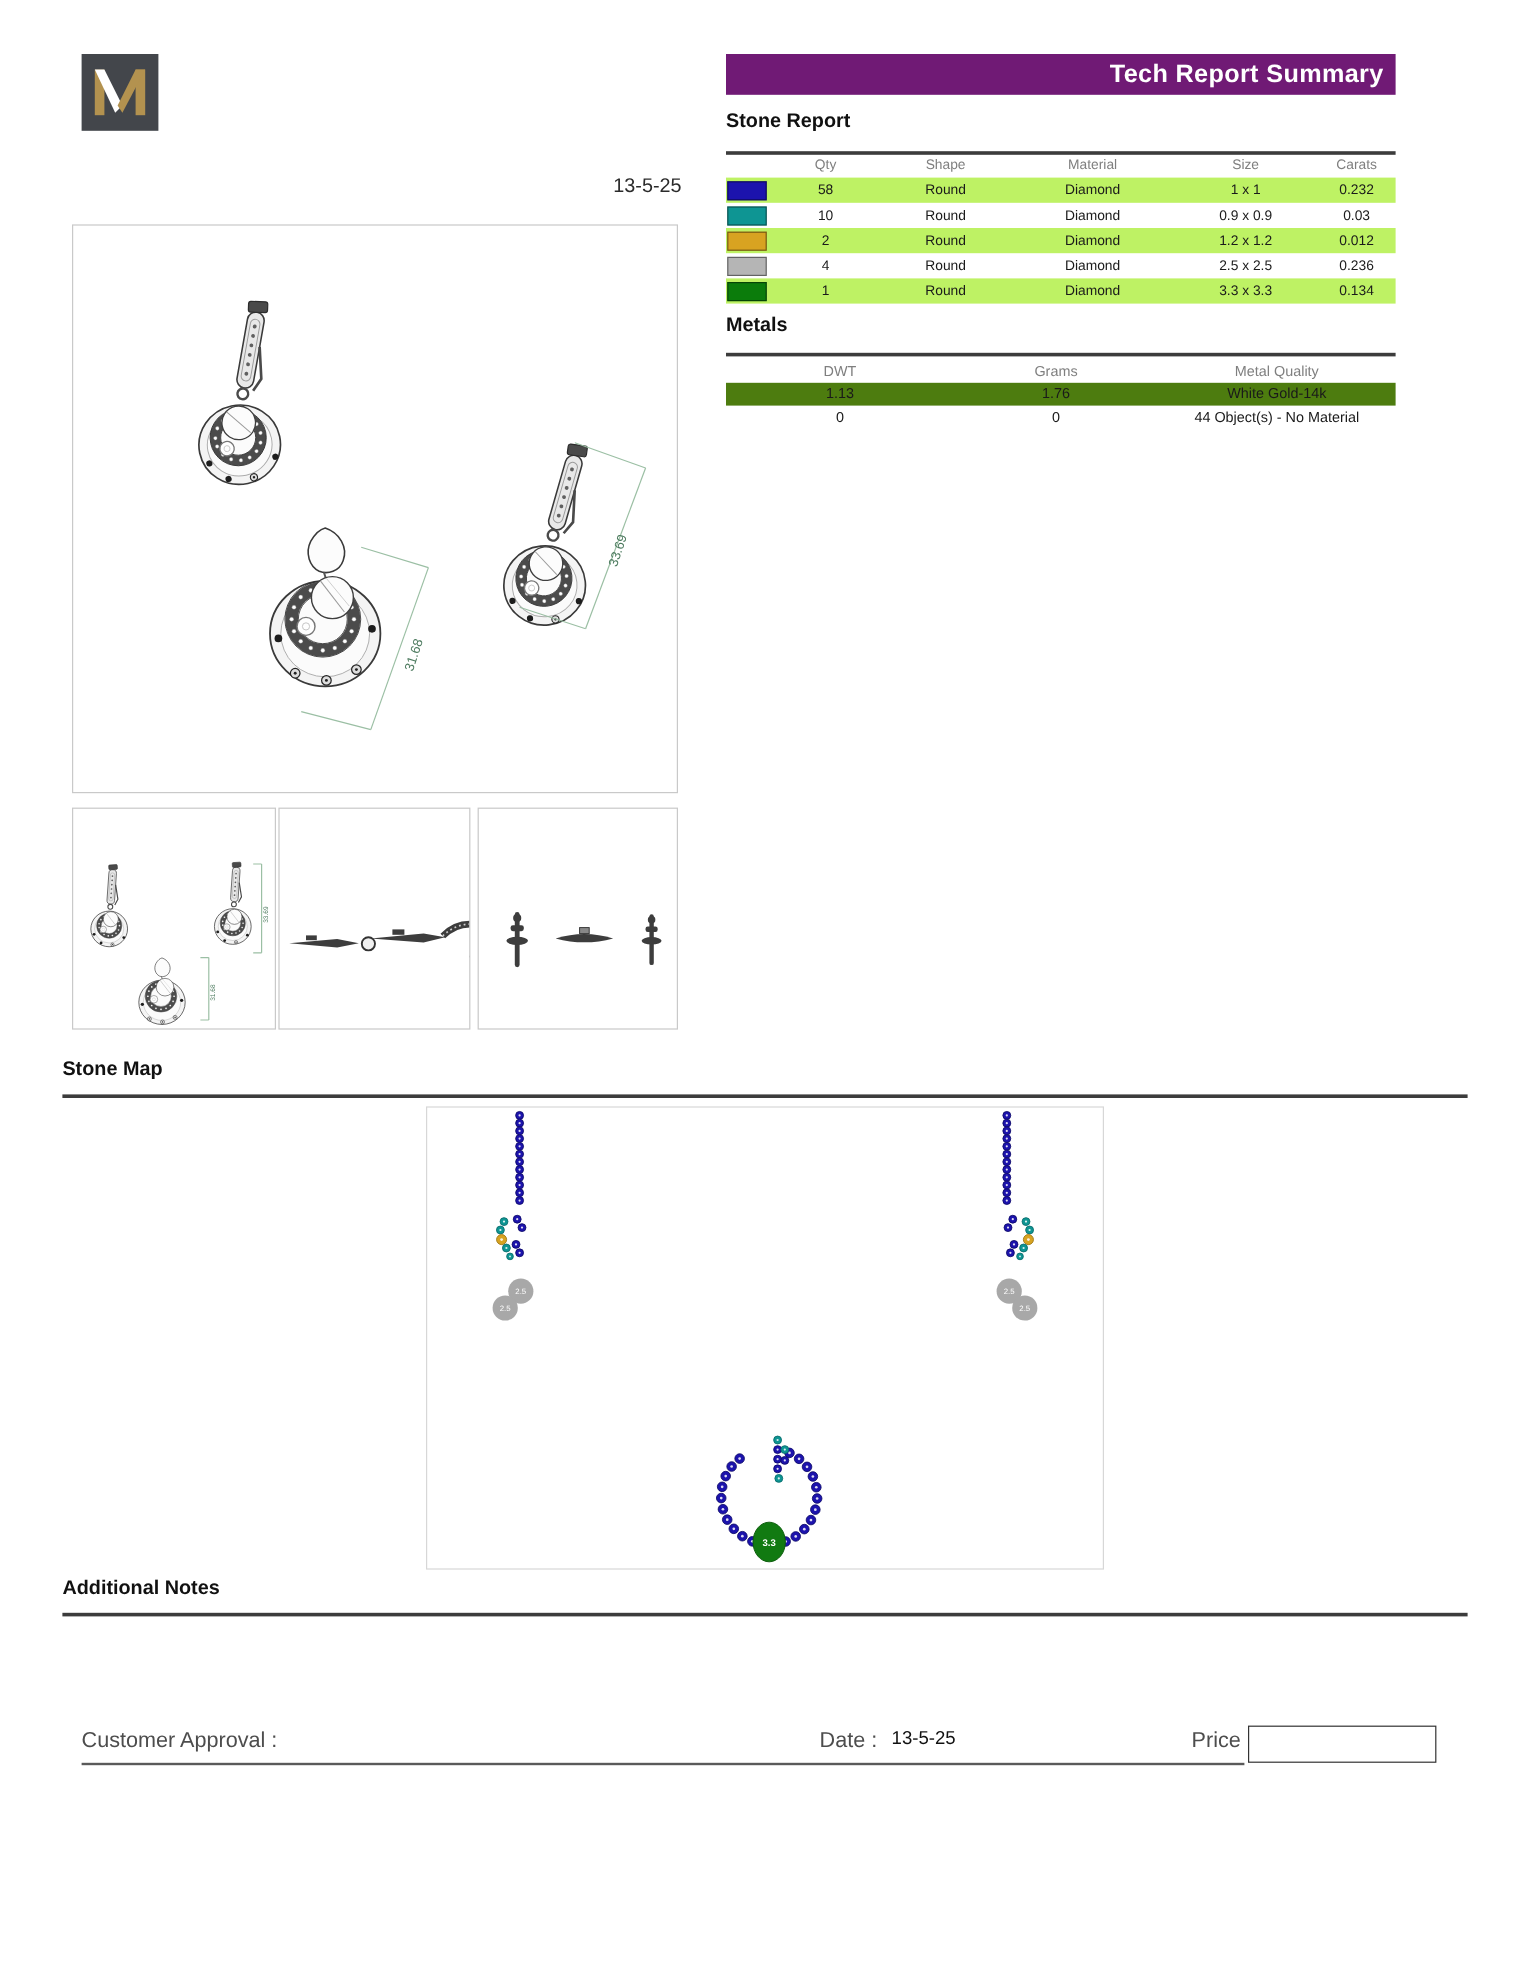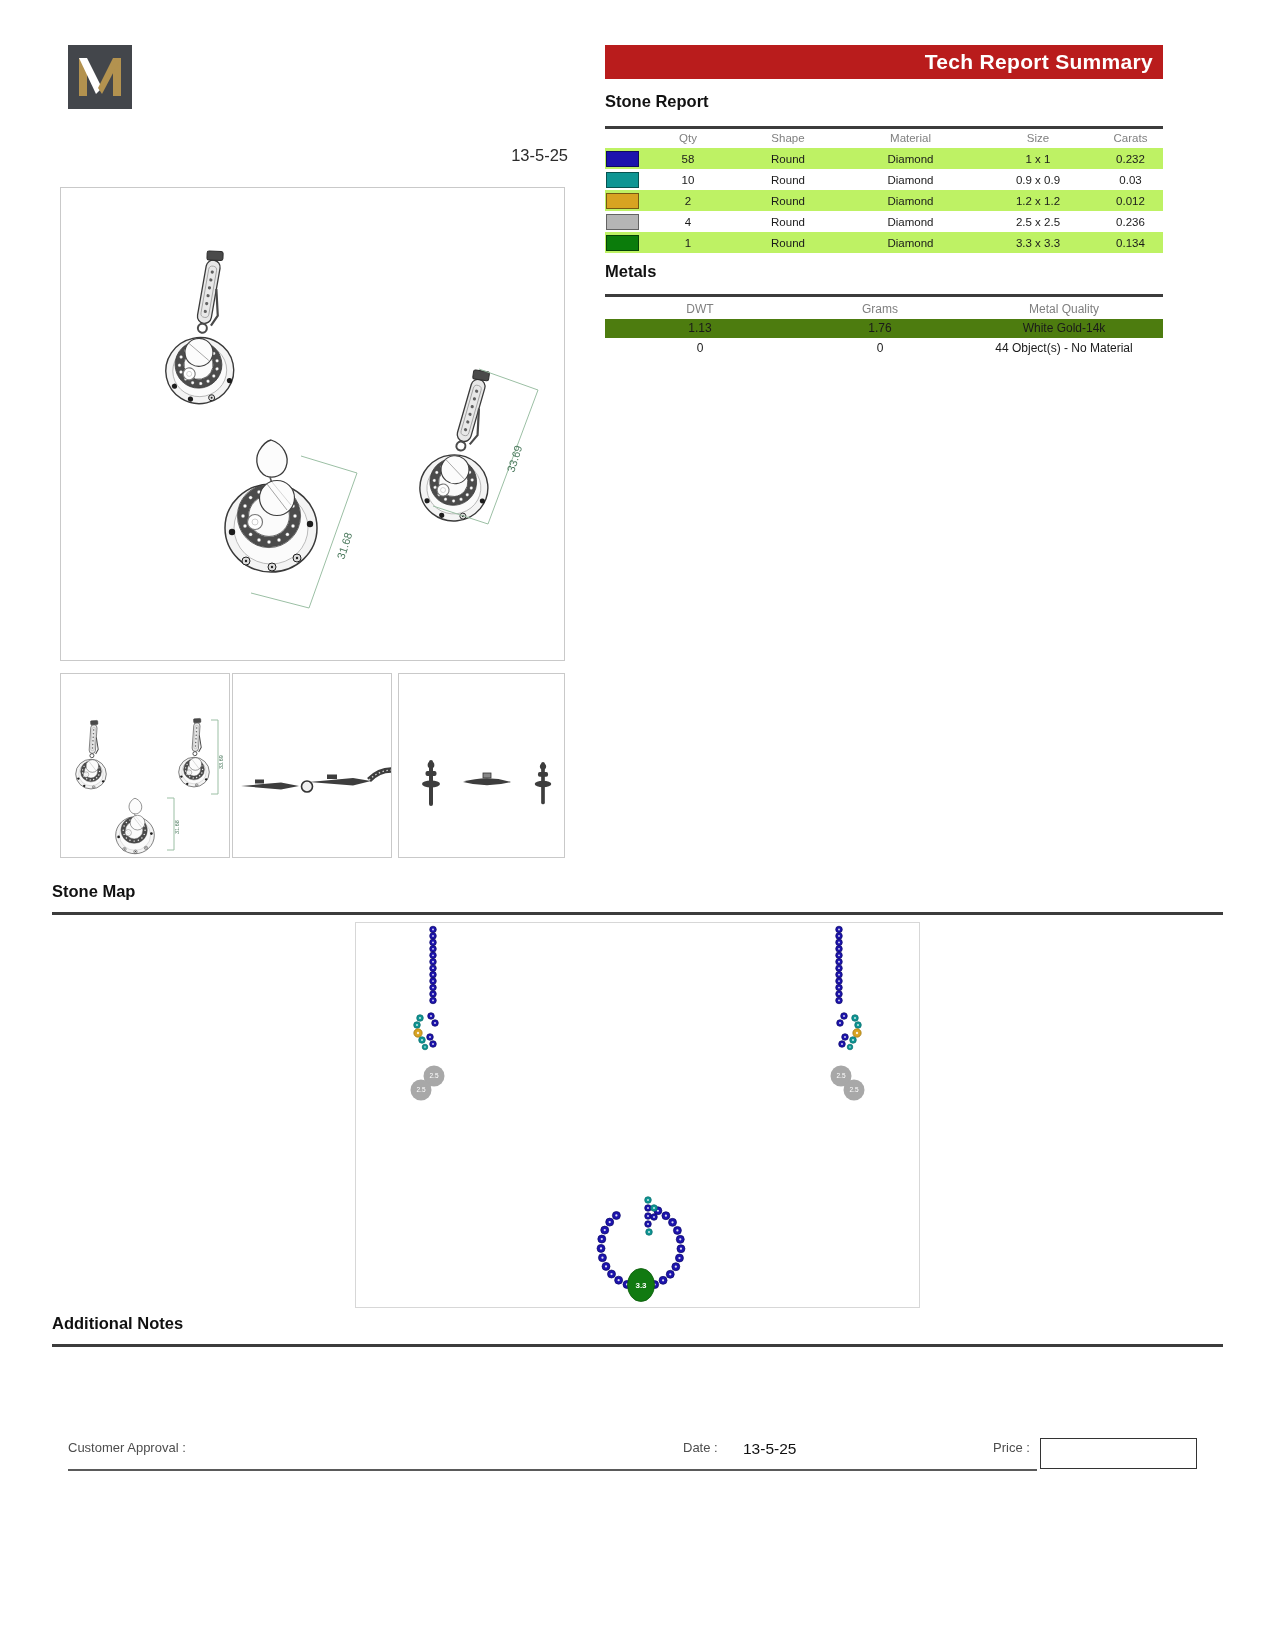--- a/index.html
+++ b/index.html
@@ -3,21 +3,21 @@
 <meta charset="utf-8">
 <style>
   html,body{margin:0;padding:0;background:#ffffff;}
   body{width:1275px;height:1650px;position:relative;font-family:"Liberation Sans",sans-serif;color:#1a1a1a;overflow:hidden;}
   .abs{position:absolute;}
 
   
   .logo{left:68px;top:45px;width:64px;height:64px;background:#43464b;display:flex;align-items:center;justify-content:center;}
 
   
-  .header-bar{left:605px;top:45px;width:558px;height:34px;background:#b91c1c;display:flex;align-items:center;justify-content:flex-end;padding-right:10px;box-sizing:border-box;}
+  .header-bar{left:605px;top:45px;width:558px;height:34px;background:#701a75;display:flex;align-items:center;justify-content:flex-end;padding-right:10px;box-sizing:border-box;}
   .header-bar .title{color:#ffffff;font-size:21px;font-weight:bold;letter-spacing:.3px;}
 
   .section-h{font-size:16.5px;font-weight:bold;color:#111;}
   .rule{background:#3c3c3c;height:2.5px;}
   .rule-thin{background:#8a8a8a;height:1.5px;}
 
   
   .stone-table{left:605px;top:128px;width:558px;}
   .t-row{display:grid;grid-template-columns:38px 90px 110px 135px 120px 65px;height:21px;align-items:center;font-size:11.5px;}
   .t-row.head{color:#7f7f7f;height:20px;}
@@ -34,21 +34,21 @@
 
   .viewport{border:1px solid #c9c9c9;background:#fff;box-sizing:border-box;}
   .main-viewport{left:60px;top:187px;width:505px;height:474px;}
   .panel1{left:60px;top:673px;width:170px;height:185px;}
   .panel2{left:232px;top:673px;width:160px;height:185px;}
   .panel3{left:398px;top:673px;width:167px;height:185px;}
 
   .map-box{left:355px;top:922px;width:565px;height:386px;border:1px solid #d7d7d7;box-sizing:border-box;}
 
   
-  .foot-label{font-size:13px;color:#4d4d4d;}
+  .foot-label{font-size:18px;color:#4d4d4d;}
   .foot-value{font-size:15.5px;color:#111;}
   .price-box{left:1040px;top:1438px;width:157px;height:31px;border:1.6px solid #333;box-sizing:border-box;background:#fff;}
 
   svg text{font-family:"Liberation Sans",sans-serif;}
   .dot-navy{fill:var(--navy);stroke:#0d0a66;stroke-width:.7;}
   .dot-teal{fill:var(--teal);stroke:#0a6b6b;stroke-width:.7;}
   .dot-gold{fill:var(--gold);stroke:#9a7410;stroke-width:.7;}
   .dot-center{fill:#ffffff;opacity:.85;}
   .dot-gray{fill:var(--gray);}
   .map-num{fill:#ffffff;font-size:6.5px;text-anchor:middle;}

